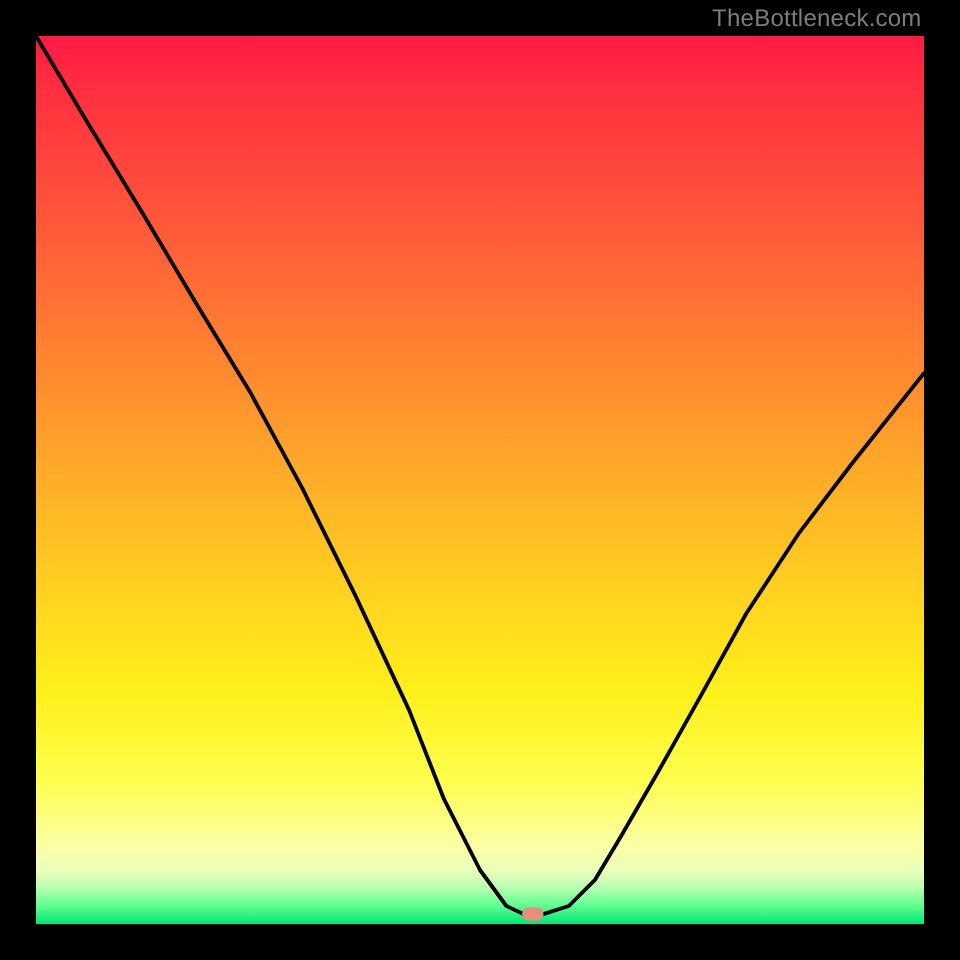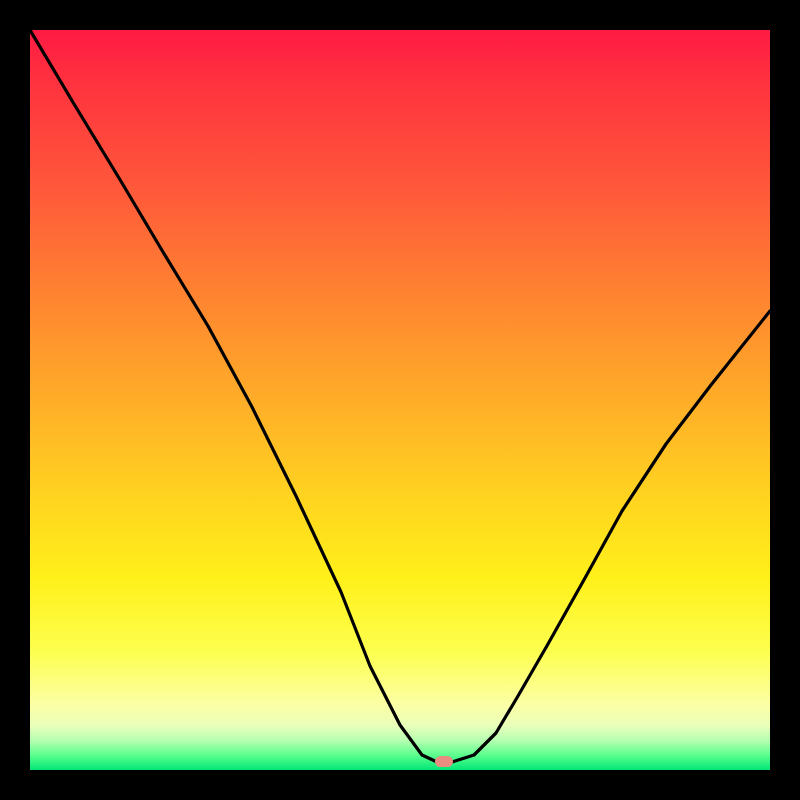--- a/index.html
+++ b/index.html
@@ -104,13 +104,14 @@
         L 592 481
         L 636 414
         L 681 355
         L 740 281
       " fill="none" stroke="#000" stroke-width="3.2" stroke-linejoin="round" stroke-linecap="round"></path>
     </svg>
 
     <div class="marker" style="left: 405px; top: 726px;"></div>
   </div>
 
+  <div class="watermark">TheBottleneck.com</div>
 </div>
 
 </body></html>

